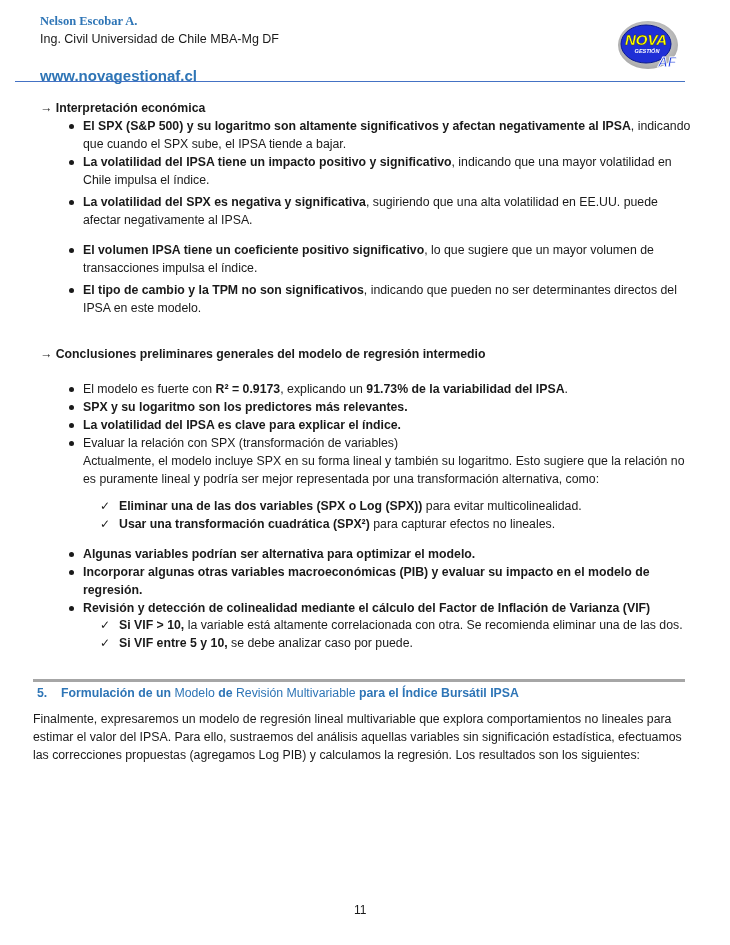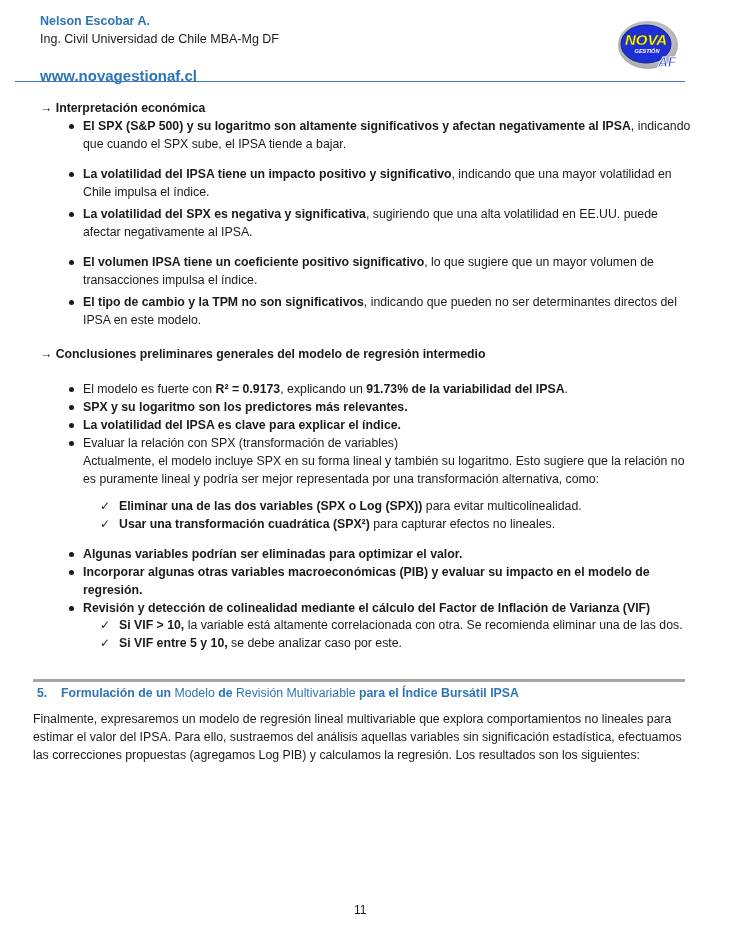--- a/index.html
+++ b/index.html
@@ -2,21 +2,21 @@
 <html><head>
 <meta charset="utf-8">
 <style>
   html, body { margin: 0; padding: 0; background: #ffffff; }
   body {
     width: 730px; height: 945px; position: relative; overflow: hidden;
     font-family: "Liberation Sans", "DejaVu Sans", sans-serif;
     color: #1a1a1a;
   }
   .abs { position: absolute; }
-  .hdr-name { left: 40px; top: 14px; font-size: 12.5px; font-weight: bold; color: #2e75b6; }
+  .hdr-name { left: 40px; top: 14px; font-size: 12.5px; font-weight: bold; color: #2e75b6; font-family: Liberation Serif, serif; }
   .hdr-title { left: 40px; top: 32px; font-size: 12.5px; font-weight: normal; color: #1a1a1a; }
   .hdr-url { left: 40px; top: 67px; font-size: 15px; font-weight: bold; color: #2e75b6; }
   .hdr-line { left: 15px; top: 81px; width: 670px; height: 1px; background: #4472c4; }
 
   .logo { left: 617px; top: 20px; width: 64px; height: 52px; }
 
   .txt { font-size: 12.3px; line-height: 18px; }
   .b { font-weight: bold; }
 
   .arrow-head { left: 40px; font-size: 12.3px; font-weight: bold; }
@@ -63,21 +63,21 @@
 </div>
 
 <div class="abs hdr-line"></div>
 
 <div class="abs arrow-head txt" style="top:99px;">
   <span style="font-weight:normal">→</span>
   <span>Interpretación económica</span>
 </div>
 
 <ul class="bullets txt" style="left:83px; top:117px; width:615px;">
-  <li style="margin-bottom:12px;"><span class="dot"></span><span class="b">El SPX (S&amp;P 500) y su logaritmo son altamente significativos y afectan negativamente al IPSA</span><span>, indicando que cuando el SPX sube, el IPSA tiende a bajar.</span></li>
+  <li style="margin-bottom:0;"><span class="dot"></span><span class="b">El SPX (S&amp;P 500) y su logaritmo son altamente significativos y afectan negativamente al IPSA</span><span>, indicando que cuando el SPX sube, el IPSA tiende a bajar.</span></li>
   <li style="margin-bottom:4px;"><span class="dot"></span><span class="b">La volatilidad del IPSA tiene un impacto positivo y significativo</span><span>, indicando que una mayor volatilidad en Chile impulsa el índice.</span></li>
   <li style="margin-bottom:12px;"><span class="dot"></span><span class="b">La volatilidad del SPX es negativa y significativa</span><span>, sugiriendo que una alta volatilidad en EE.UU. puede afectar negativamente al IPSA.</span></li>
   <li style="margin-bottom:4px;"><span class="dot"></span><span class="b">El volumen IPSA tiene un coeficiente positivo significativo</span><span>, lo que sugiere que un mayor volumen de transacciones impulsa el índice.</span></li>
   <li style="margin-bottom:12px;"><span class="dot"></span><span class="b">El tipo de cambio y la TPM no son significativos</span><span>, indicando que pueden no ser determinantes directos del IPSA en este modelo.</span></li>
 </ul>
 
 <div class="abs arrow-head txt" style="top:345px;">
   <span style="font-weight:normal">→</span>
   <span>Conclusiones preliminares generales del modelo de regresión intermedio</span>
 </div>
@@ -88,28 +88,28 @@
   <li class="b"><span class="dot"></span><span>La volatilidad del IPSA es clave para explicar el índice.</span></li>
   <li><span class="dot"></span><span>Evaluar la relación con SPX (transformación de variables)</span><br><span>Actualmente, el modelo incluye SPX en su forma lineal y también su logaritmo. Esto sugiere que la relación no es puramente lineal y podría ser mejor representada por una transformación alternativa, como:</span></li>
 </ul>
 
 <ul class="checks txt" style="left:119px; top:497px; width:580px;">
   <li><span class="chk">✓</span><span class="b">Eliminar una de las dos variables (SPX o Log (SPX))</span><span> para evitar multicolinealidad.</span></li>
   <li><span class="chk">✓</span><span class="b">Usar una transformación cuadrática (SPX²)</span><span> para capturar efectos no lineales.</span></li>
 </ul>
 
 <ul class="bullets txt b" style="left:83px; top:545px; width:615px;">
-  <li><span class="dot"></span><span>Algunas variables podrían ser eliminadas para optimizar el valor.</span></li>
+  <li><span class="dot"></span><span>Algunas variables podrían ser alternativa para optimizar el modelo.</span></li>
   <li><span class="dot"></span><span>Incorporar algunas otras variables macroeconómicas (PIB) y evaluar su impacto en el modelo de regresión.</span></li>
   <li><span class="dot"></span><span>Revisión y detección de colinealidad mediante el cálculo del Factor de Inflación de Varianza (VIF)</span></li>
 </ul>
 
 <ul class="checks txt" style="left:119px; top:616px; width:580px;">
   <li><span class="chk">✓</span><span class="b">Si VIF &gt; 10,</span><span> la variable está altamente correlacionada con otra. Se recomienda eliminar una de las dos.</span></li>
-  <li><span class="chk">✓</span><span class="b">Si VIF entre 5 y 10,</span><span> se debe analizar caso por este.</span></li>
+  <li><span class="chk">✓</span><span class="b">Si VIF entre 5 y 10,</span><span> se debe analizar caso por puede.</span></li>
 </ul>
 
 <div class="abs divider"></div>
 
 <div class="abs sec-title">
   <span class="num">5.</span><span>Formulación de un </span><span class="light">Modelo</span><span> de </span><span class="light">Revisión</span><span> </span><span class="light">Multivariable</span><span> para el Índice Bursátil IPSA</span>
 </div>
 
 <div class="abs txt" style="left:33px; top:710px; width:660px;">Finalmente, expresaremos un modelo de regresión lineal multivariable que explora comportamientos no lineales para estimar el valor del IPSA. Para ello, sustraemos del análisis aquellas variables sin significación estadística, efectuamos las correcciones propuestas (agregamos Log PIB) y calculamos la regresión. Los resultados son los siguientes:</div>
 

